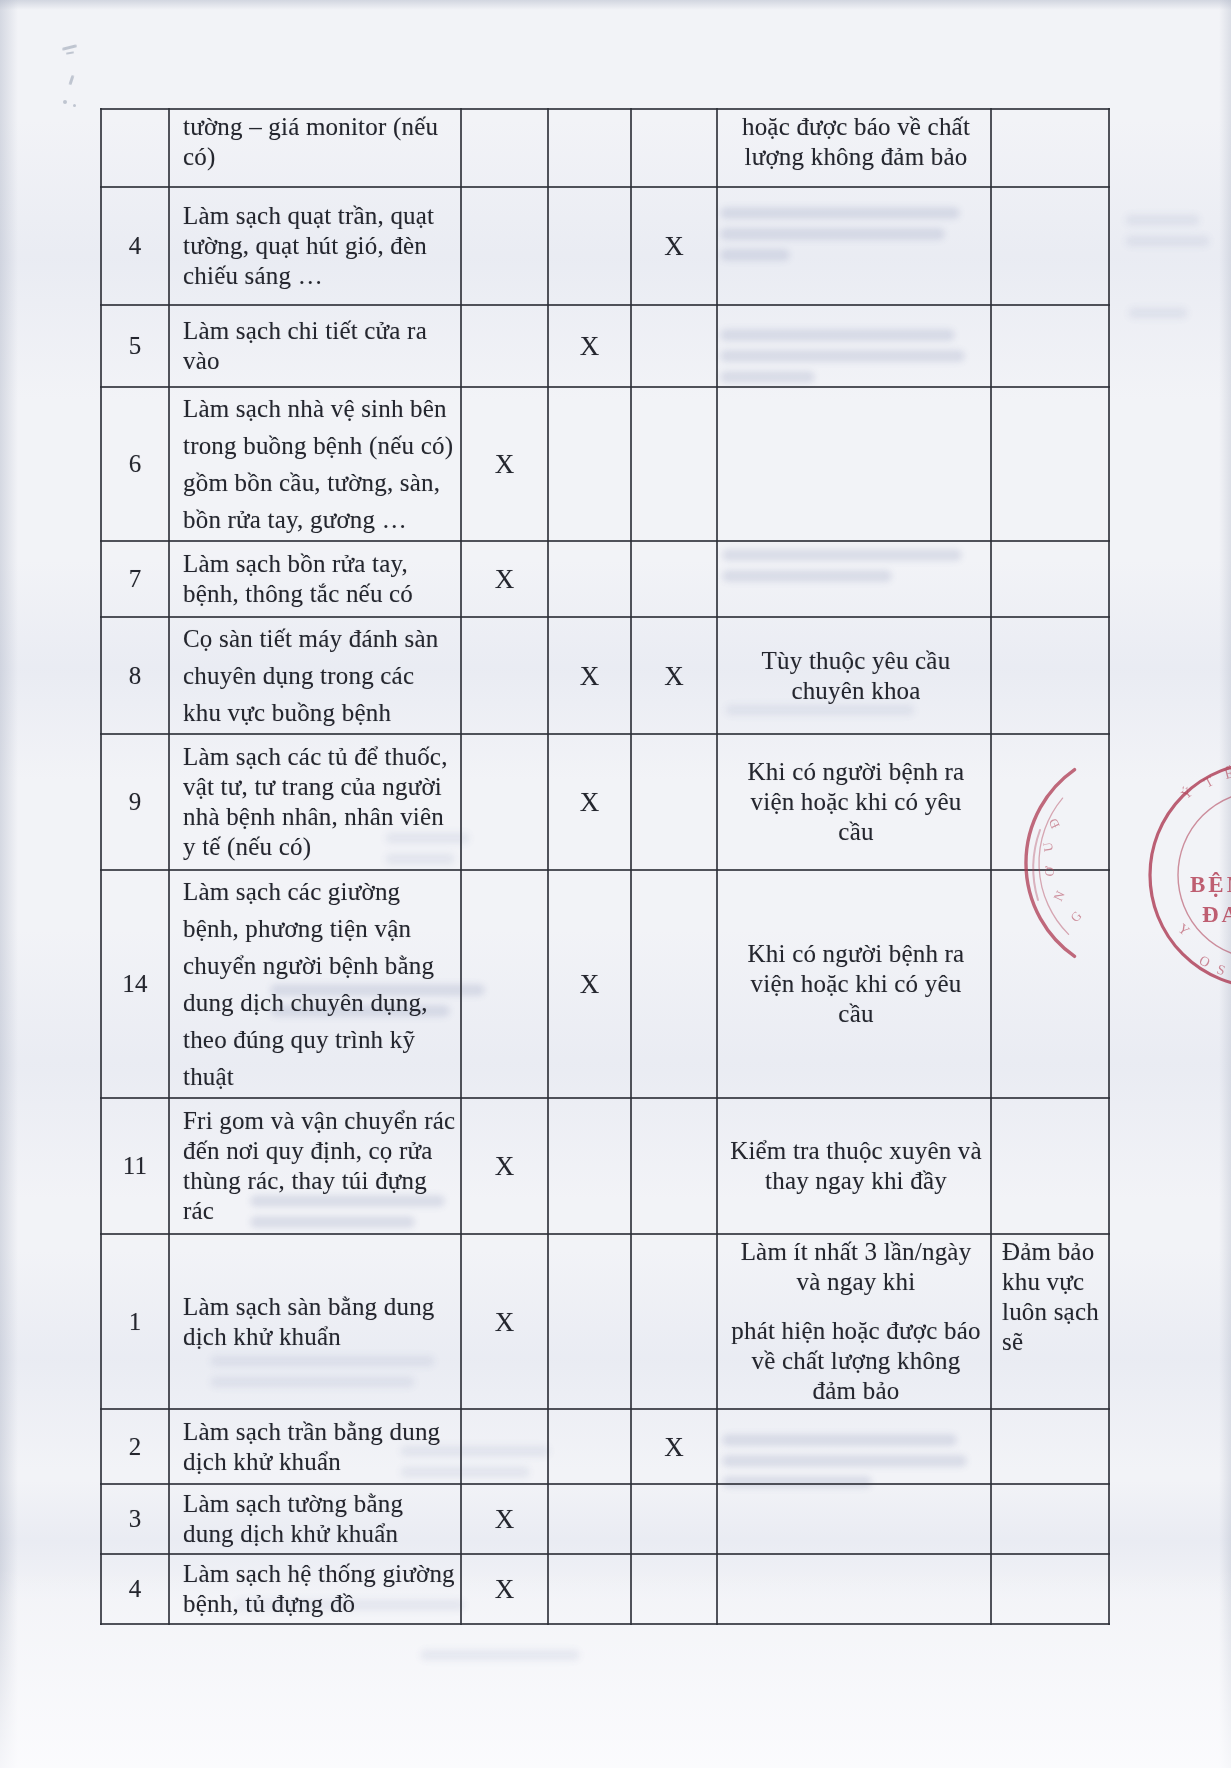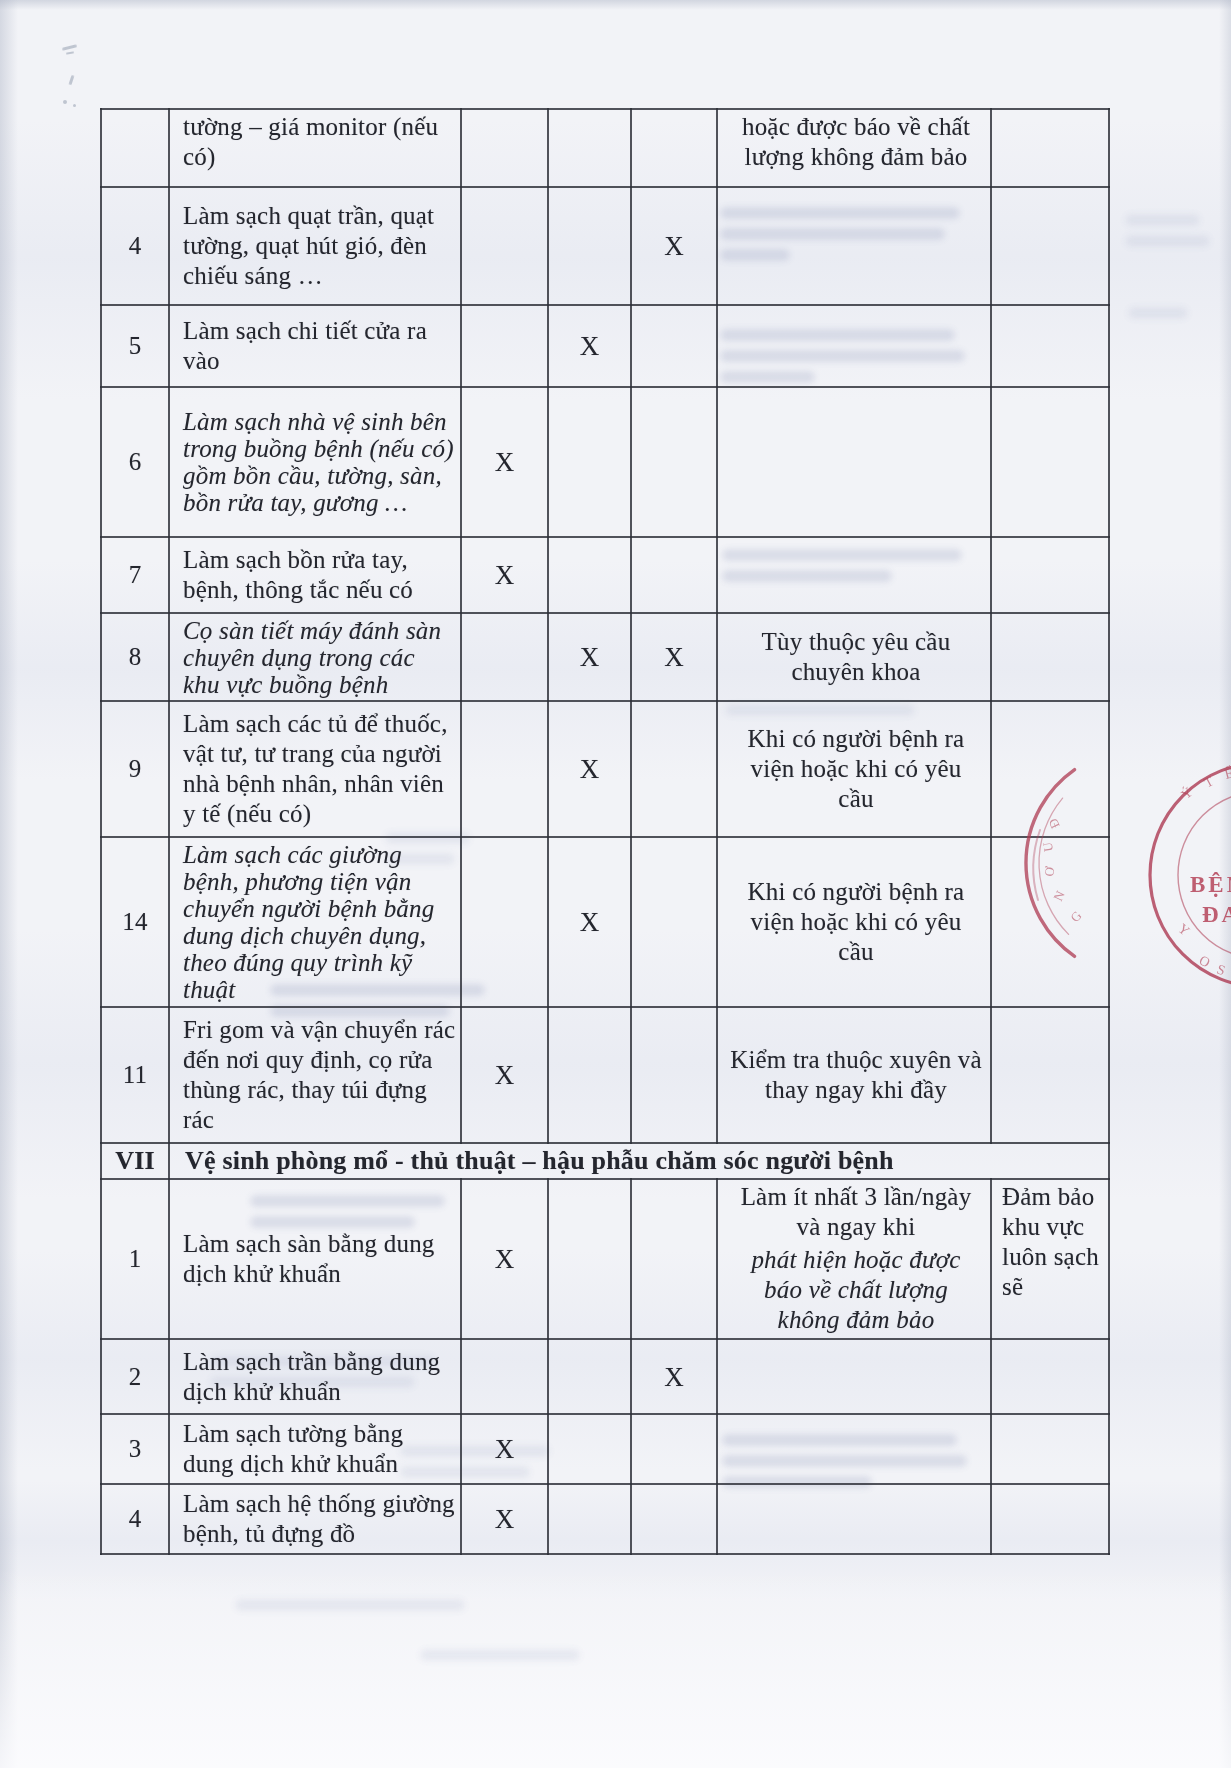--- a/index.html
+++ b/index.html
@@ -32,28 +32,28 @@
   .bp.lite i{background:rgba(124,137,172,.15);}
 
   
   .doc-table{position:absolute;left:100px;top:108px;width:1008px;}
   table{border-collapse:collapse;table-layout:fixed;width:1008px;}
   td{border:2px solid rgba(44,46,55,.82);vertical-align:middle;
      font-size:25px;line-height:30px;letter-spacing:.2px;
      text-shadow:0 0 1px rgba(36,38,46,.22);overflow:hidden;}
   td.no{text-align:center;}
   td.desc{padding:2px 4px 2px 13px;}
-  td.desc.tight{line-height:27px;font-style:italic;}
+  td.desc.tight{line-height:37px;}
   td.xc{text-align:center;font-size:27px;}
   td.note{padding:2px 8px 2px 12px;text-align:center;}
   td.extra{padding:2px 4px 2px 10px;}
   td.va-top{vertical-align:top;}
   tr.sect td{font-weight:bold;font-size:26px;}
   tr.sect td.title{padding-left:15px;}
-  .np + .np{margin-top:3px;font-style:italic;}
+  .np + .np{margin-top:19px;}
 
   
   .stamps{position:absolute;left:1000px;top:730px;width:231px;height:270px;pointer-events:none;}
 </style>
 </head>
 <body>
 
 <div class="page">
 
   <div class="band b1"></div>
@@ -224,24 +224,20 @@
       <tr style="height:136px">
         <td class="no">11</td>
         <td class="desc">Fri gom và vận chuyển rác đến nơi quy định, cọ rửa thùng rác, thay túi đựng rác</td>
         <td class="xc">X</td>
         <td class="xc"></td>
         <td class="xc"></td>
         <td class="note">Kiểm tra thuộc xuyên và thay ngay khi đầy</td>
         <td class="extra"></td>
       </tr>
 
-      <tr class="sect" style="height:36px">
-        <td class="no">VII</td>
-        <td class="title" colspan="6">Vệ sinh phòng mổ - thủ thuật – hậu phẫu chăm sóc người bệnh</td>
-      </tr>
 
       <tr style="height:160px">
         <td class="no">1</td>
         <td class="desc">Làm sạch sàn bằng dung dịch khử khuẩn</td>
         <td class="xc">X</td>
         <td class="xc"></td>
         <td class="xc"></td>
         <td class="note va-top">
           <div class="np">Làm ít nhất 3 lần/ngày và ngay khi</div>
           <div class="np">phát hiện hoặc được báo về chất lượng không đảm bảo</div>

